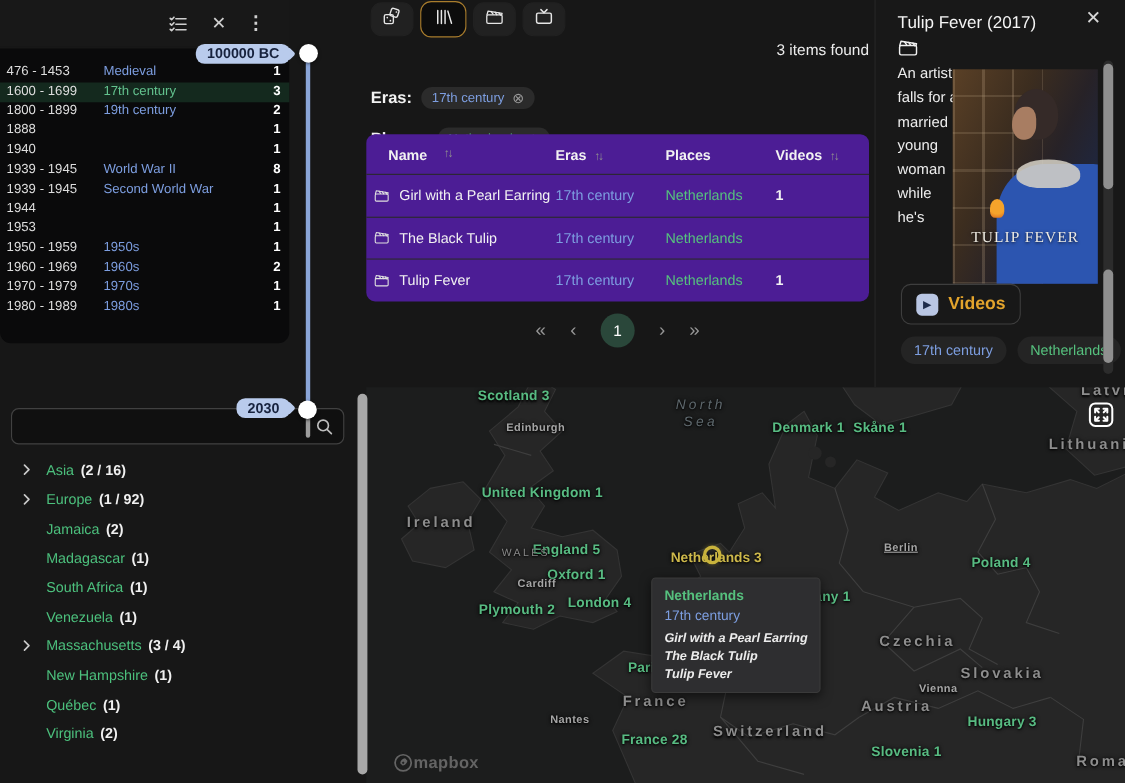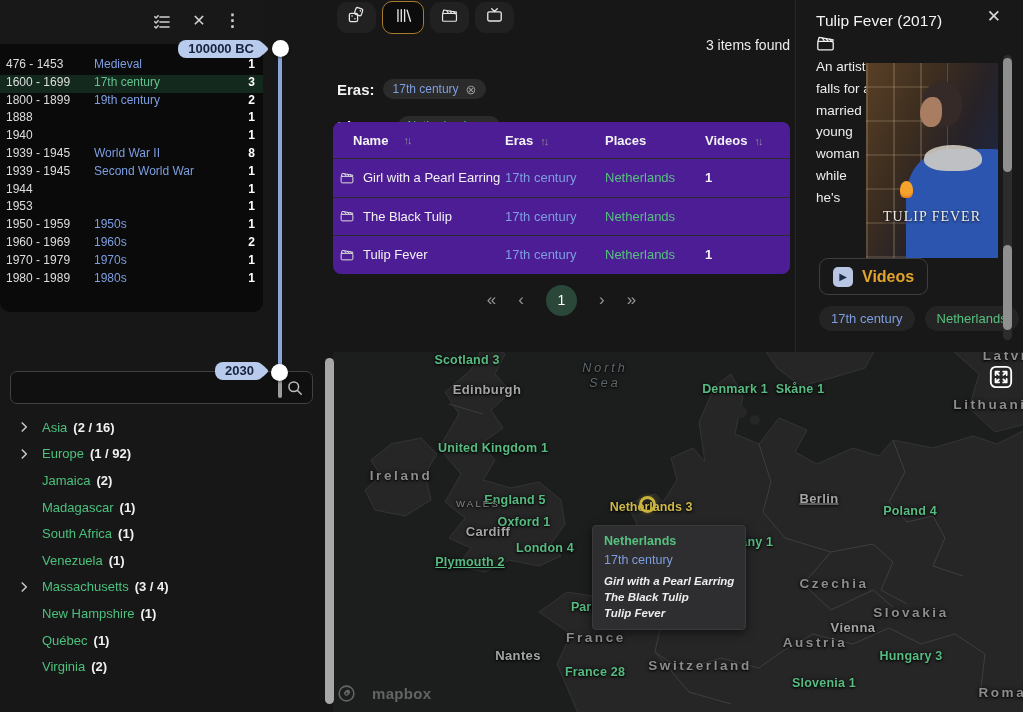--- a/index.html
+++ b/index.html
@@ -116,33 +116,33 @@
   #detail-scrollbar .th1 { position:absolute; left:0; top:3px; width:9px; height:114px; background:#8f8f8f; border-radius:5px; }
   #detail-scrollbar .th2 { position:absolute; left:0; top:190px; width:9px; height:85px; background:#8f8f8f; border-radius:5px; }
 
   
   #map { position:absolute; left:333px; top:352px; width:690px; height:360px; background:#1c1d1d; overflow:hidden; }
   #map svg.base { position:absolute; left:0; top:0; }
   .map-label { position:absolute; transform:translate(-50%,-50%); white-space:nowrap; text-shadow:0 1px 2px rgba(0,0,0,.95), 0 0 4px rgba(0,0,0,.8); }
   .map-label.place { color:#58bb82; font-size:12.5px; font-weight:600; letter-spacing:.2px; cursor:pointer; }
   .map-label.place-left { transform:translate(0,-50%); color:#58bb82; font-size:12.5px; font-weight:600; cursor:pointer; }
   .map-label.highlight { color:#cdb84b; font-size:12.5px; font-weight:600; cursor:pointer; }
-  .map-label.city { color:#a5a5a5; font-size:13px; font-weight:600; letter-spacing:.4px; }
+  .map-label.city { color:#a5a5a5; font-size:10px; font-weight:600; letter-spacing:.4px; }
   .map-label.region { color:#8d8d8d; font-size:13.5px; font-weight:600; letter-spacing:2.6px; }
   .map-label.subregion { color:#888888; font-size:9.5px; letter-spacing:2.2px; }
-  .map-label.sea { color:#5e686d; font-size:12.5px; font-style:italic; letter-spacing:3px; text-align:center; white-space:pre-line; line-height:15px; }
+  .map-label.sea { color:#5e686d; font-size:12.5px; font-style:italic; letter-spacing:3px; text-align:center; white-space:pre-line; line-height:15px;margin-left:32px; }
   #map-marker { position:absolute; left:306px; top:144px; width:17px; height:17px; border:3px solid #c9b33c; border-radius:50%; box-shadow:0 0 4px rgba(201,179,60,.4); }
   #map-tooltip { position:absolute; left:259px; top:173px; background:#2e2e30; border:1px solid #3a3a3a; border-radius:4px; padding:8px 11px; box-shadow:0 3px 10px rgba(0,0,0,.55); z-index:20; }
   #tt-place { color:#56c17e; font-size:12.5px; font-weight:600; }
   #tt-era { color:#7d9ee0; font-size:12.5px; margin-top:5px; }
   #tt-items { margin-top:6px; list-style:none; }
   #tt-items li { color:#ececec; font-size:11.5px; font-style:italic; font-weight:600; line-height:16px; white-space:nowrap; }
   #fullscreen-btn { position:absolute; right:9px; top:12px; width:26px; height:26px; color:#ffffff; cursor:pointer; z-index:21; }
   #fullscreen-btn svg { width:100%; height:100%; }
-  #mapbox-logo { position:absolute; left:4px; bottom:9px; display:flex; align-items:center; gap:16px; color:#646464; z-index:21; cursor:pointer; }
+  #mapbox-logo { position:absolute; left:24px; bottom:9px; display:flex; align-items:center; gap:0; color:#646464; z-index:21; cursor:pointer; }
   #mapbox-logo svg { width:19px; height:19px; }
   #mapbox-text { font-size:15px; font-weight:bold; letter-spacing:.3px; }
 </style>
 </head>
 <body>
 
 <div id="app">
 
   <div id="tl-header">
     <span class="hdr-icon" id="icon-checklist">
@@ -517,21 +517,21 @@
         <div class="map-label city" style="left: 154px; top: 37px;">Edinburgh</div>
         <div class="map-label sea" style="left: 272px; top: 24px;">North
 Sea</div>
         <div class="map-label place" style="left: 160px; top: 96px;">United Kingdom 1</div>
         <div class="map-label region" style="left: 68px; top: 123px;">Ireland</div>
         <div class="map-label place" style="left: 182px; top: 148px;">England 5</div>
         <div class="map-label subregion" style="left: 145px; top: 151px;">WALES</div>
         <div class="map-label place" style="left: 191px; top: 170px;">Oxford 1</div>
         <div class="map-label city" style="left: 155px; top: 179px;">Cardiff</div>
         <div class="map-label place" style="left: 212px; top: 196px;">London 4</div>
-        <div class="map-label place" style="left: 137px; top: 210px; text-decoration: underline;">Plymouth 2</div>
+        <div class="map-label place" style="left: 137px; top: 202px;">Plymouth 2</div>
         <div class="map-label place" style="left: 402px; top: 37px;">Denmark 1</div>
         <div class="map-label place" style="left: 467px; top: 37px;">Skåne 1</div>
         <div class="map-label region" style="left: 677px; top: 3px;">Latvia</div>
         <div class="map-label region" style="left: 662px; top: 52px;">Lithuania</div>
         <div class="map-label highlight" style="left: 318px; top: 155px;">Netherlands 3</div>
         <div class="map-label city" style="left: 486px; top: 146px; text-decoration: underline;">Berlin</div>
         <div class="map-label place" style="left: 577px; top: 159px;">Poland 4</div>
         <div class="map-label place" style="left: 407px; top: 190px;">Germany 1</div>
         <div class="map-label place-left" style="left: 238px; top: 255px;">Paris</div>
         <div class="map-label region" style="left: 263px; top: 285px;">France</div>

